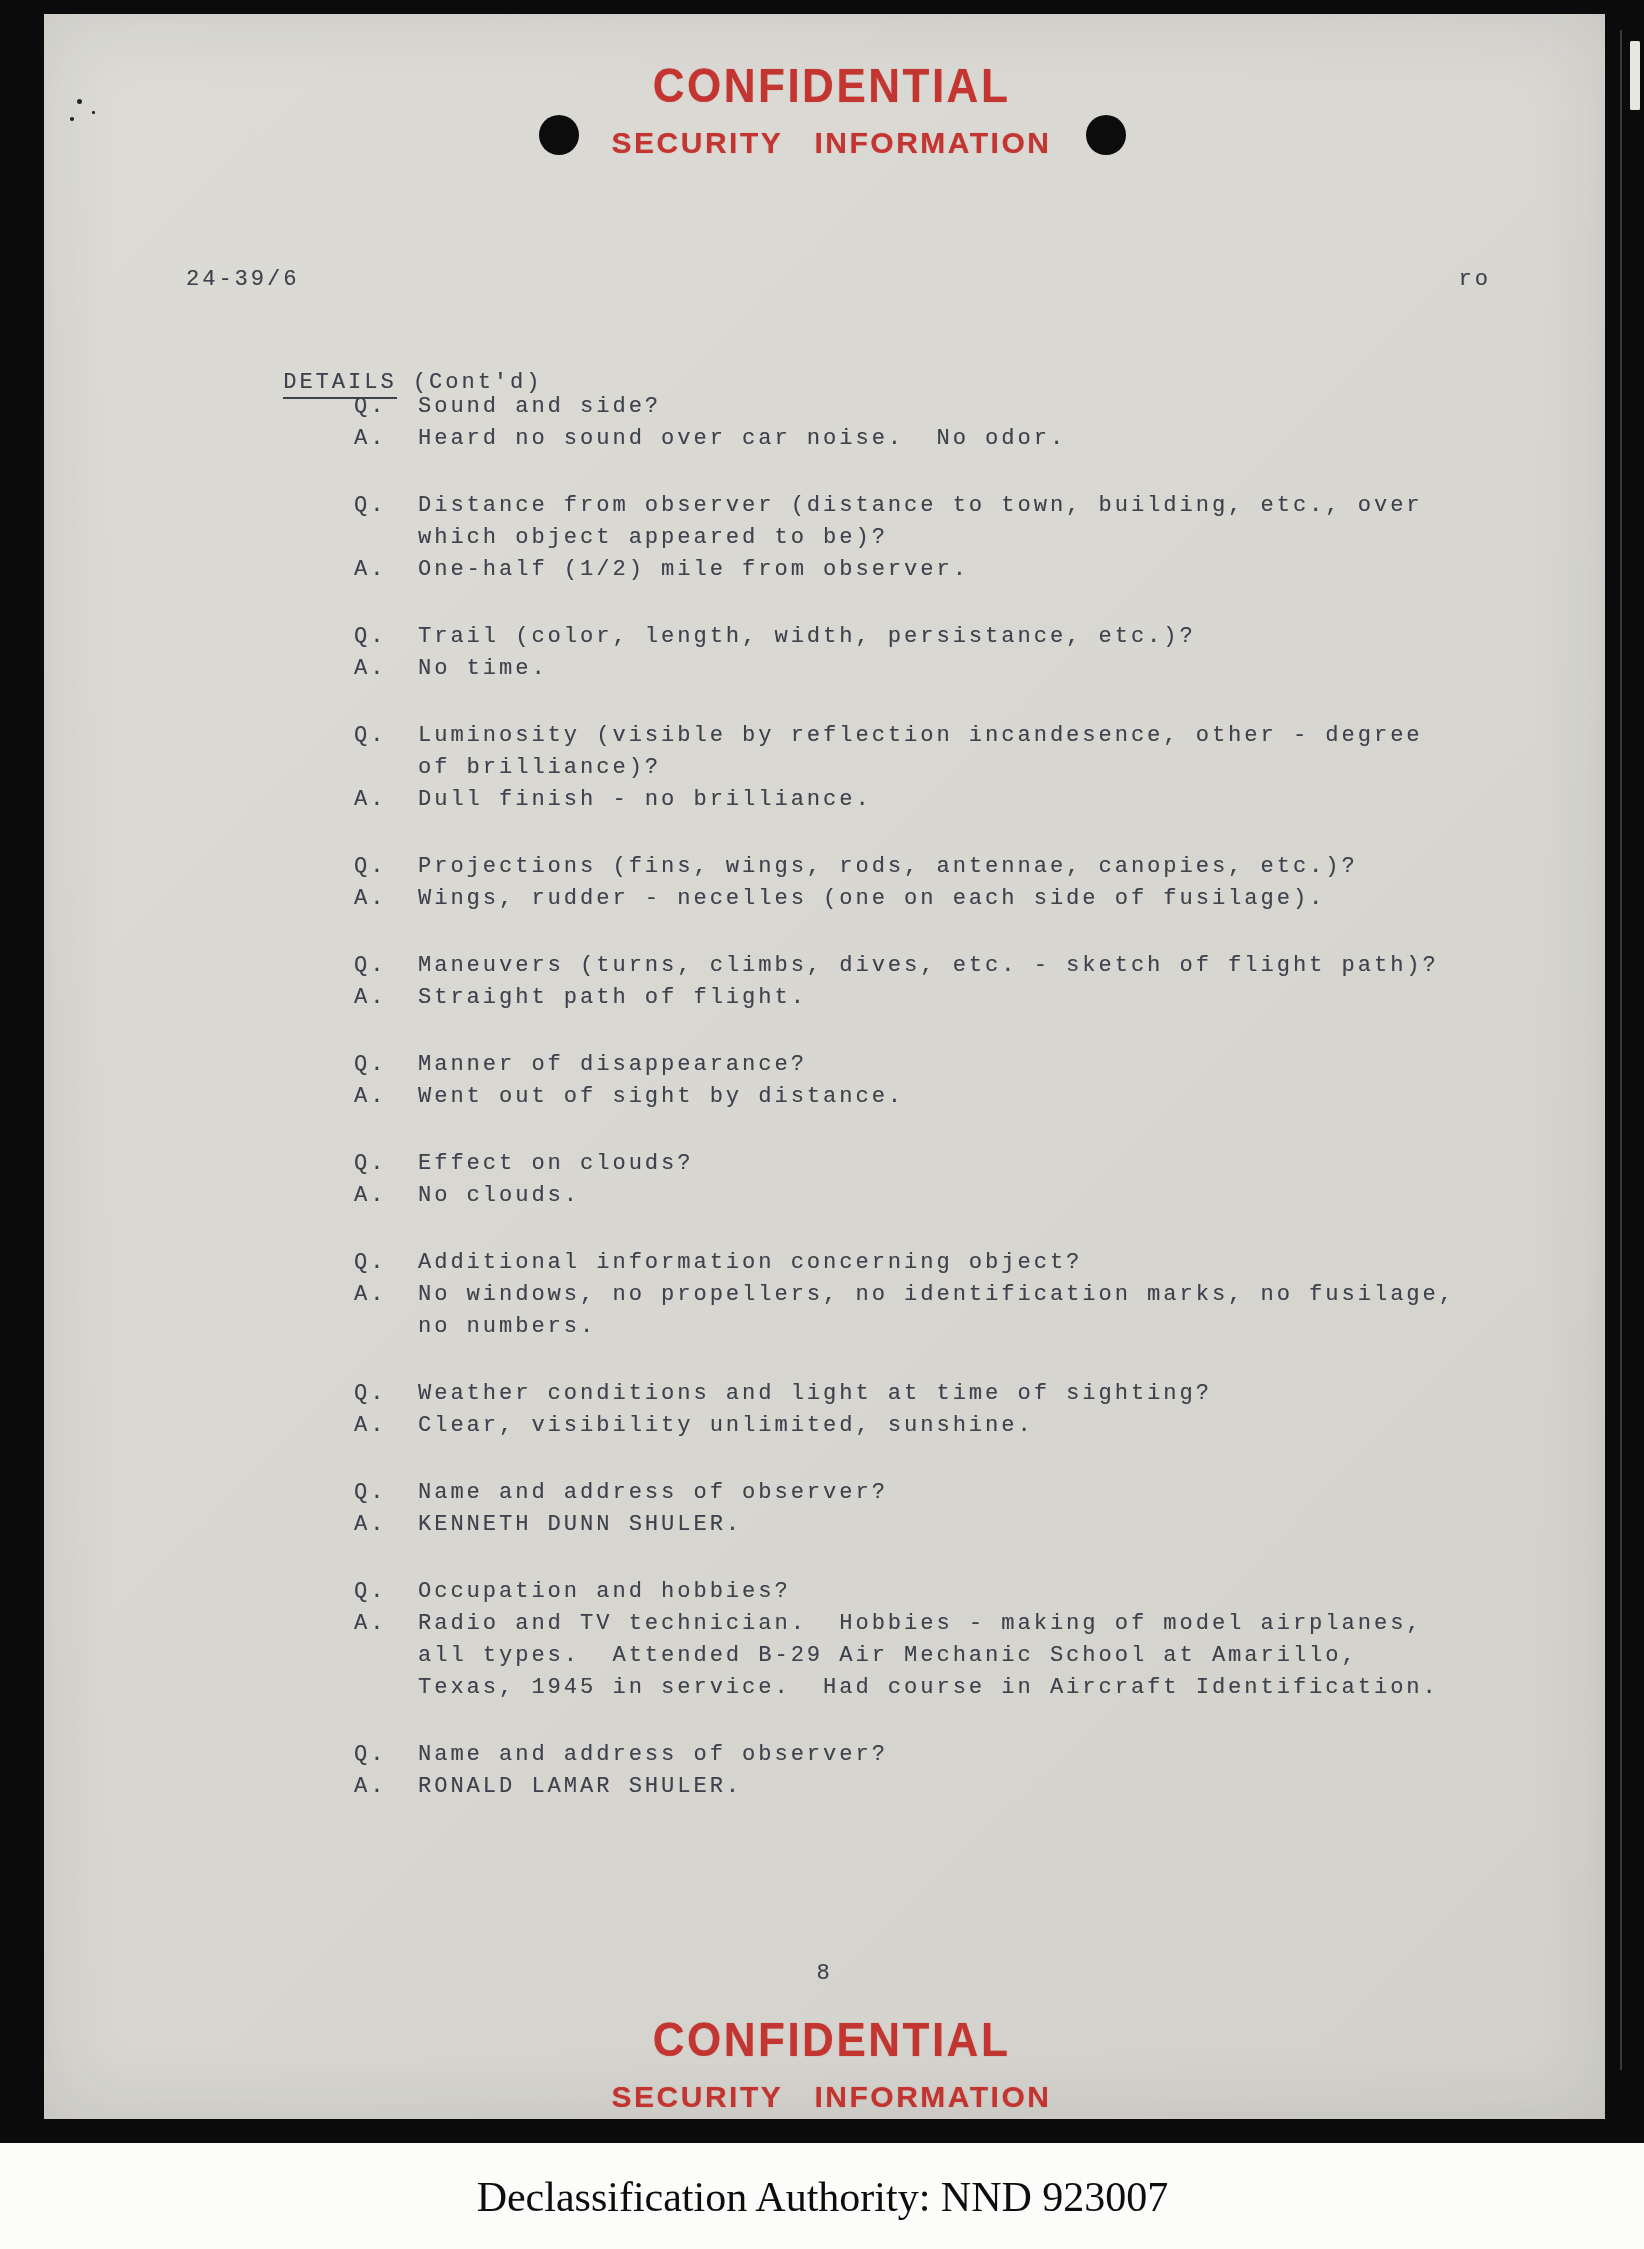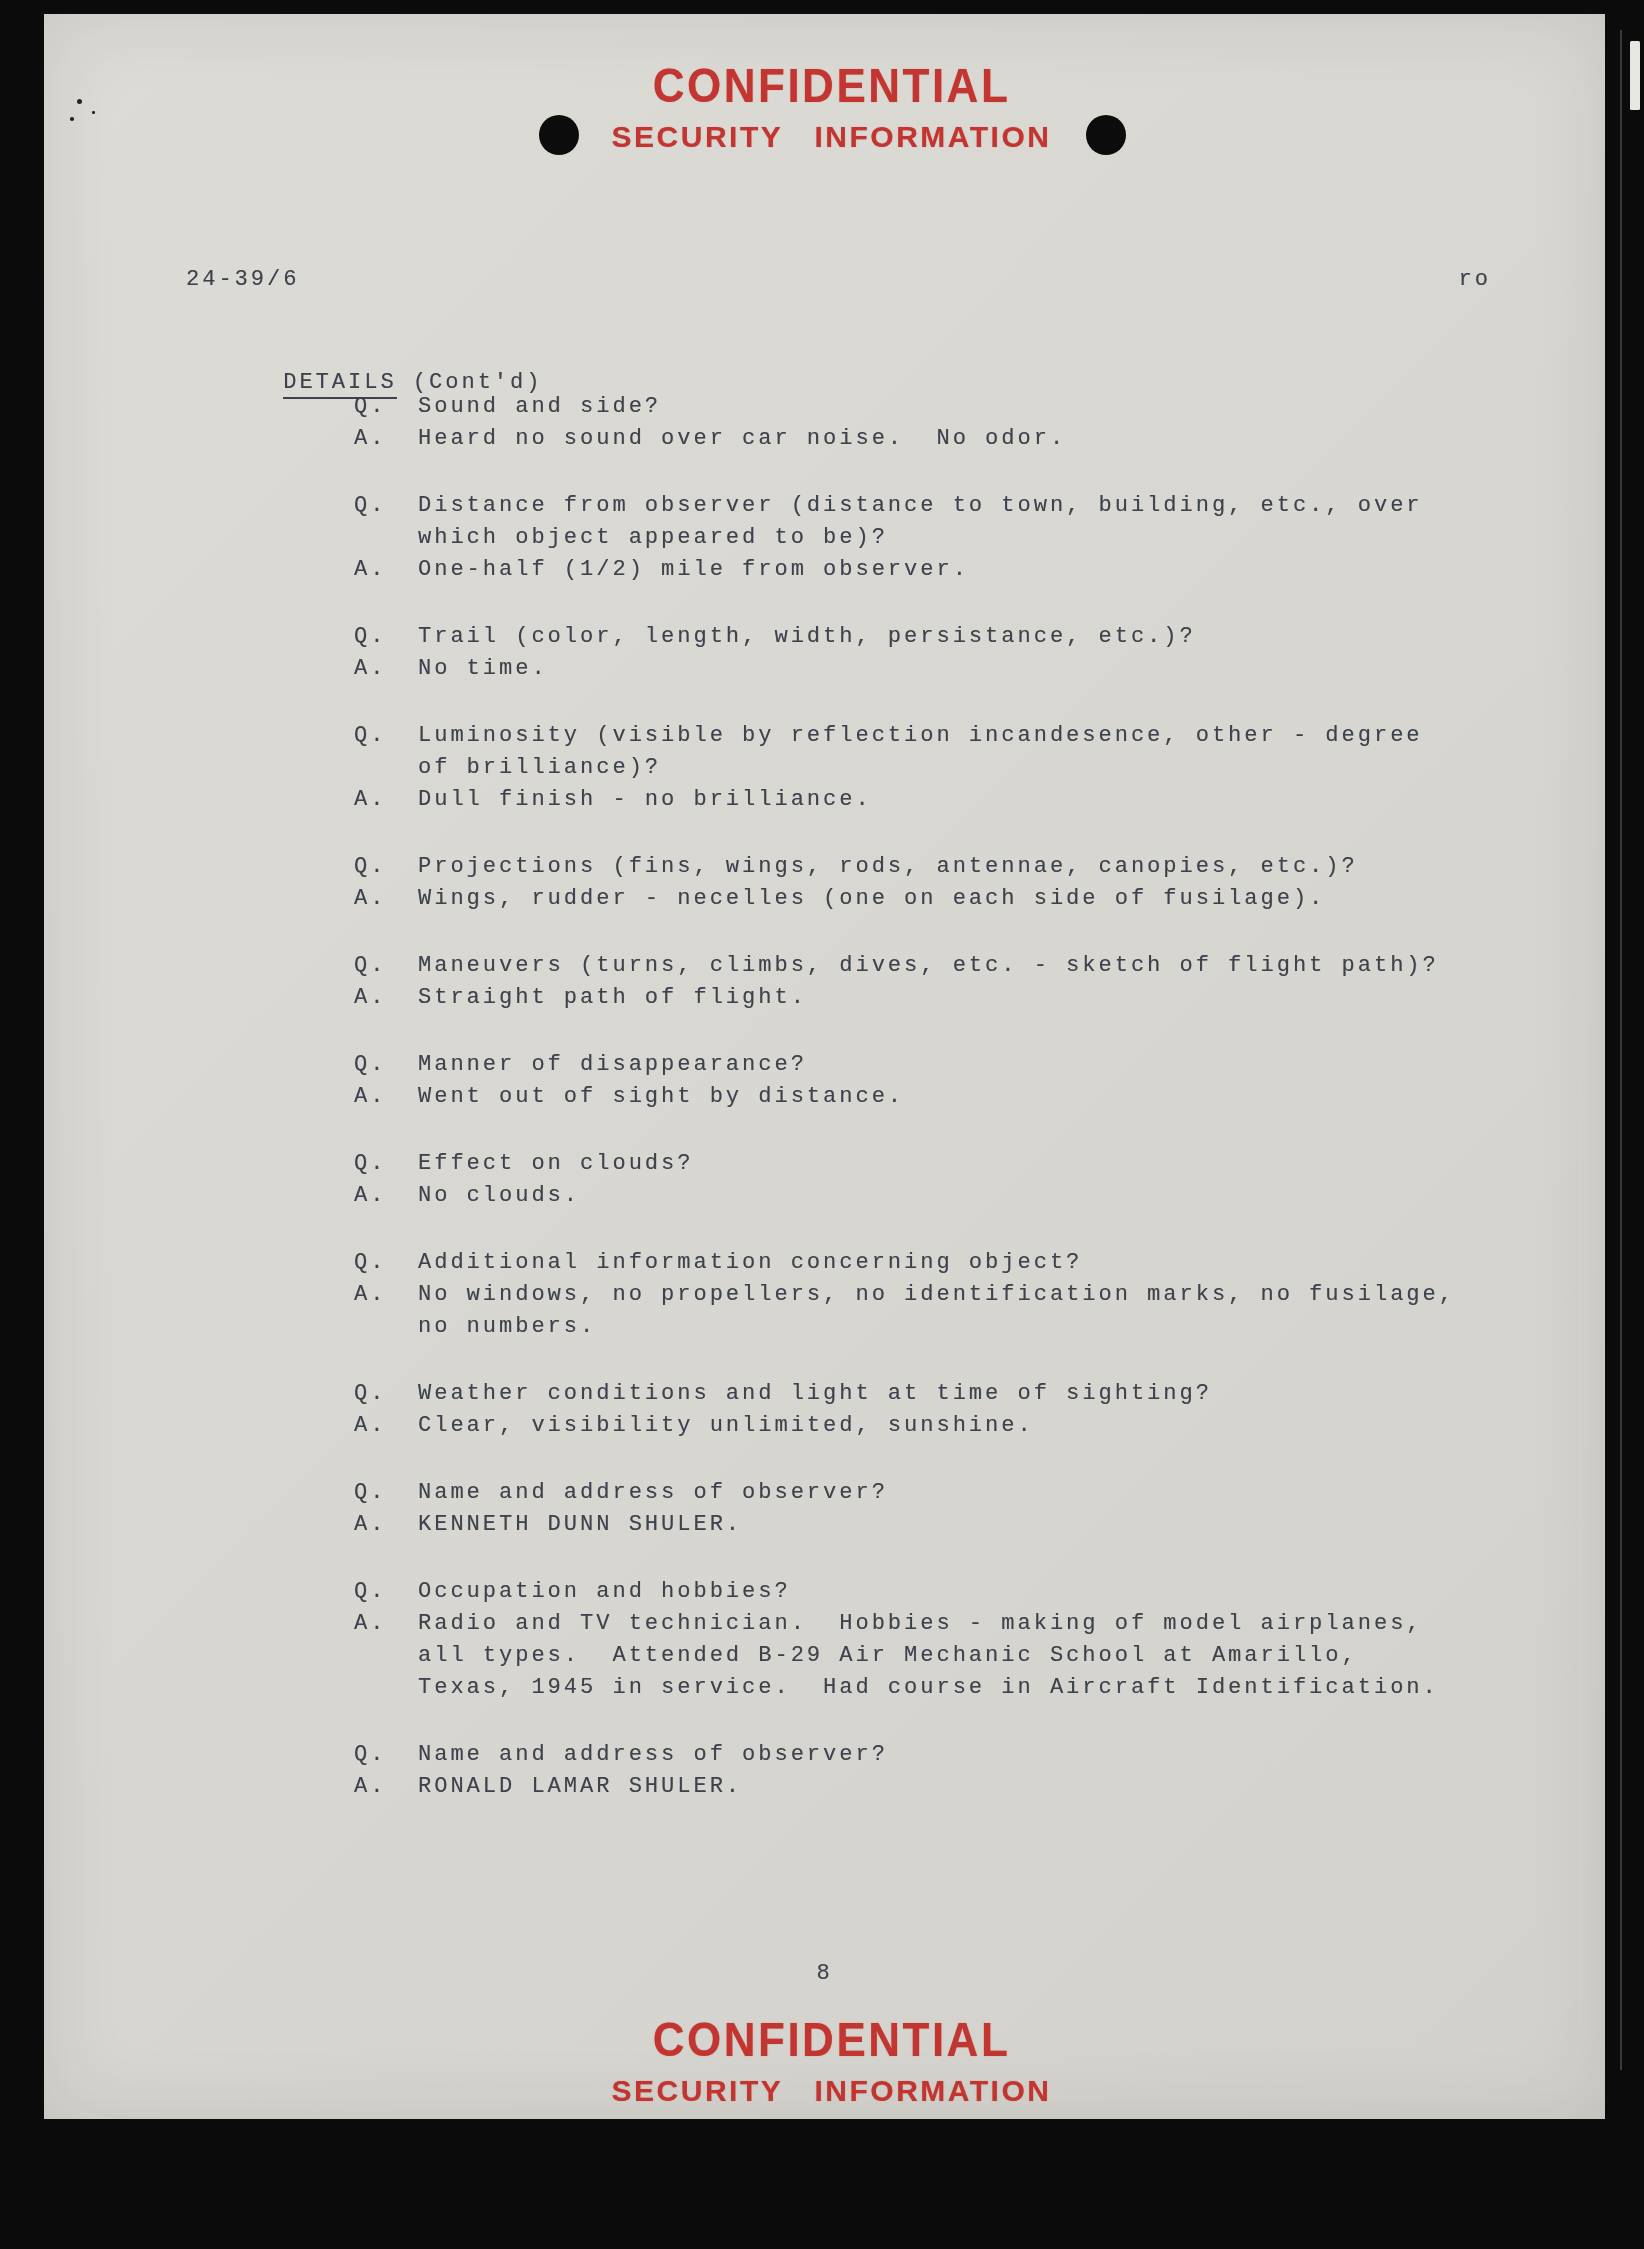--- a/index.html
+++ b/index.html
@@ -82,21 +82,21 @@
     font-size: 44px;
     line-height: 50px;
     letter-spacing: 2.5px;
     transform: scaleY(1.08);
   }
   .stamp-line2 {
     font-size: 30px;
     line-height: 36px;
     letter-spacing: 2.5px;
     word-spacing: 21px;
-    margin-top: 8px;
+    margin-top: 14px;
   }
 
   
   .type {
     font-family: "Liberation Mono", monospace;
     font-size: 22px;
     line-height: 32px;
     letter-spacing: 3px;
     color: #3d424c;
     text-shadow: 0.3px 0.3px 0.3px rgba(61,66,76,0.35);
@@ -352,15 +352,18 @@
       <div class="stamp-row">
         <span class="stamp-line stamp-line2 bottom2">SECURITY INFORMATION</span>
       </div>
     </div>
 
   </div>
 
   <div class="edge-strip"></div>
   <div class="edge-line"></div>
 
+  <div class="footer">
+    <span class="footer-text">Declassification Authority: NND 923007</span>
+  </div>
 
 </div>
 
 
 </body></html>

